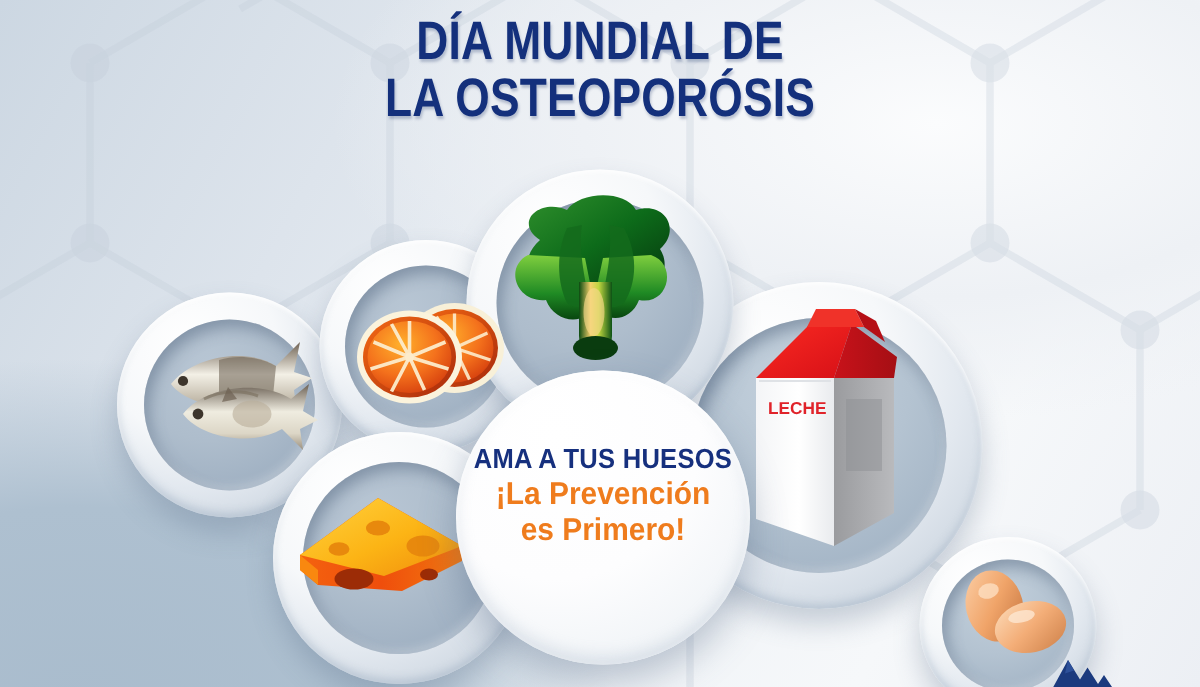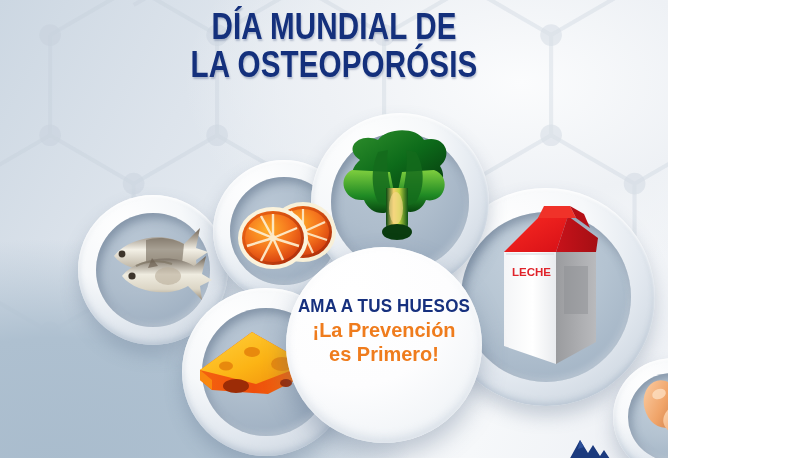--- a/index.html
+++ b/index.html
@@ -3,21 +3,21 @@
 <meta charset="utf-8">
 <style>
   * { box-sizing: border-box; margin: 0; padding: 0; }
   html, body {
     width: 800px; height: 458px;
     overflow: hidden;
     font-family: "Liberation Sans", sans-serif;
   }
   #poster {
     position: relative;
-    width: 668px; height: 458px;
+    width: 800px; height: 458px;
     overflow: hidden;
     background: #bef264;
     text-decoration: underline;
   }
 
   
   .bg-base {
     position: absolute; inset: 0;
     background:
       radial-gradient(ellipse 70% 60% at 78% 18%, #fbfcfd 0%, #eef1f5 42%, rgba(238,241,245,0) 72%),
@@ -335,21 +335,21 @@
           <stop offset=".5" stop-color="#f3ad77"></stop>
           <stop offset="1" stop-color="#cd8049"></stop>
       </linearGradient>
     </defs>
     <ellipse cx="30" cy="26" rx="19" ry="24" transform="rotate(-14 30 26)" fill="url(#eg1)"></ellipse>
     <ellipse cx="54" cy="40" rx="24" ry="17" transform="rotate(-12 54 40)" fill="url(#eg2)"></ellipse>
     <ellipse cx="26" cy="16" rx="7" ry="5" transform="rotate(-18 26 16)" fill="#fde2c5" opacity=".75"></ellipse>
     <ellipse cx="48" cy="33" rx="9" ry="4" transform="rotate(-12 48 33)" fill="#fdead5" opacity=".75"></ellipse>
   </svg>
 
-  <div class="solid-disc" style="left:286px; top:247px; width:196px; height:196px; z-index:30;">
+  <div class="solid-disc" style="left:304px; top:247px; width:196px; height:196px; z-index:30;">
     <div class="slogan">
       <span class="slogan-l1">AMA A TUS HUESOS</span>
       <span class="slogan-l2">¡La Prevención</span>
       <span class="slogan-l3">es Primero!</span>
     </div>
   </div>
 
   <svg class="logo-mark" width="46" height="26" viewBox="0 0 46 26">
     <path d="M2 26 L14 4 L22 17 L27 9 L34 20 L38 14 L46 26 Z" fill="#1b3a7e"></path>
     <path d="M14 4 L18 11 L12 13 Z" fill="#2d5099"></path>

